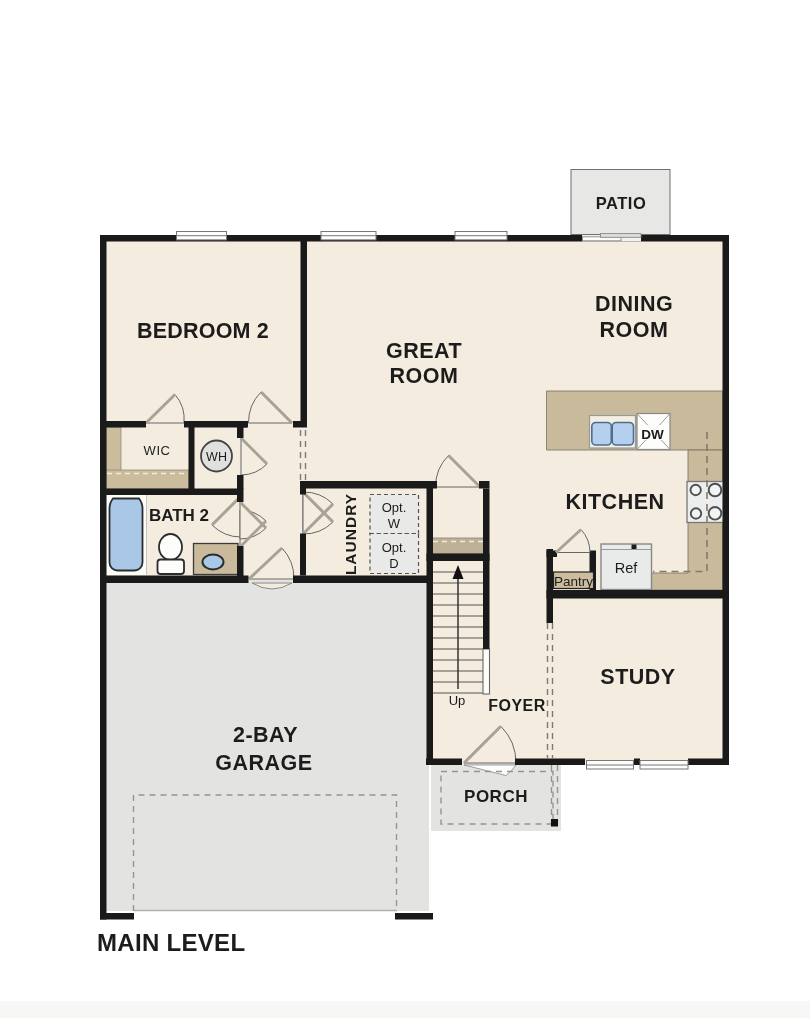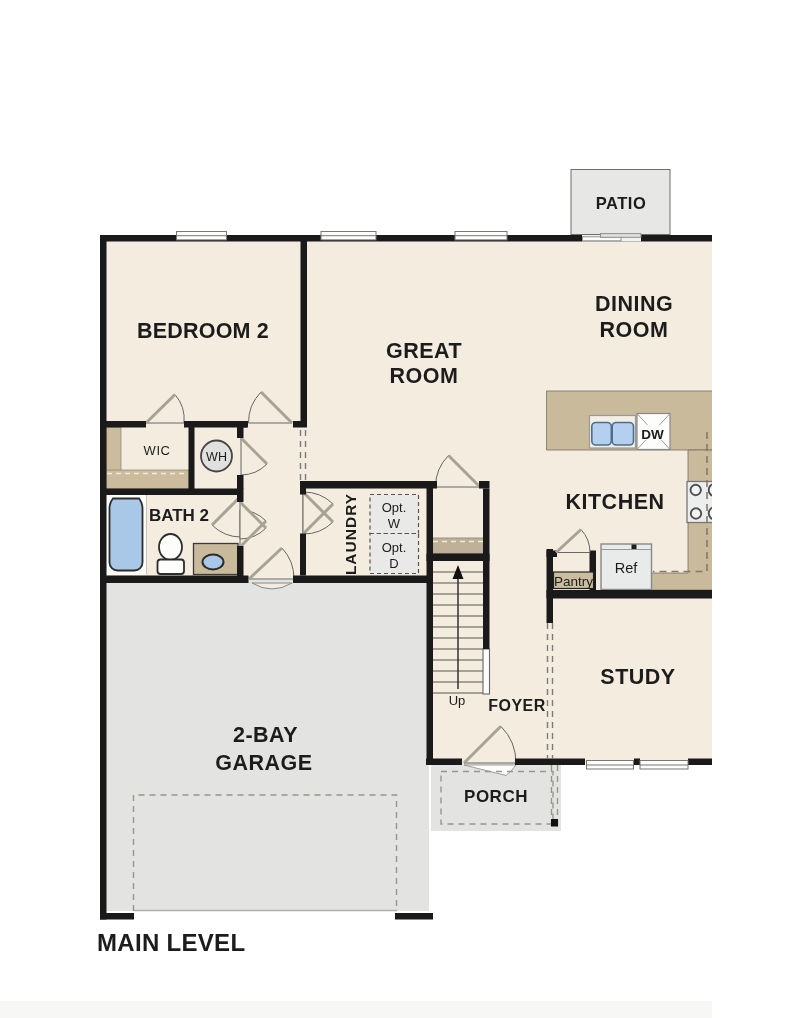--- a/index.html
+++ b/index.html
@@ -1,16 +1,16 @@
 <!DOCTYPE html>
 <html><head>
 <meta charset="utf-8">
 <style>
   html,body{margin:0;padding:0;background:#ffffff;}
-  .wrap{width:712px;height:1018px;position:relative;background:#fef9c3;overflow:hidden;}
+  .wrap{width:810px;height:1018px;position:relative;background:#fef9c3;overflow:hidden;}
   svg{display:block;}
   text{font-family:"Liberation Sans", sans-serif;fill:#1c1c1c;}
 </style>
 </head>
 <body>
 <div class="wrap">
 <svg width="810" height="1018" viewBox="0 0 810 1018">
 
   <rect x="0" y="0" width="810" height="1018" fill="#ffffff"></rect>
 

